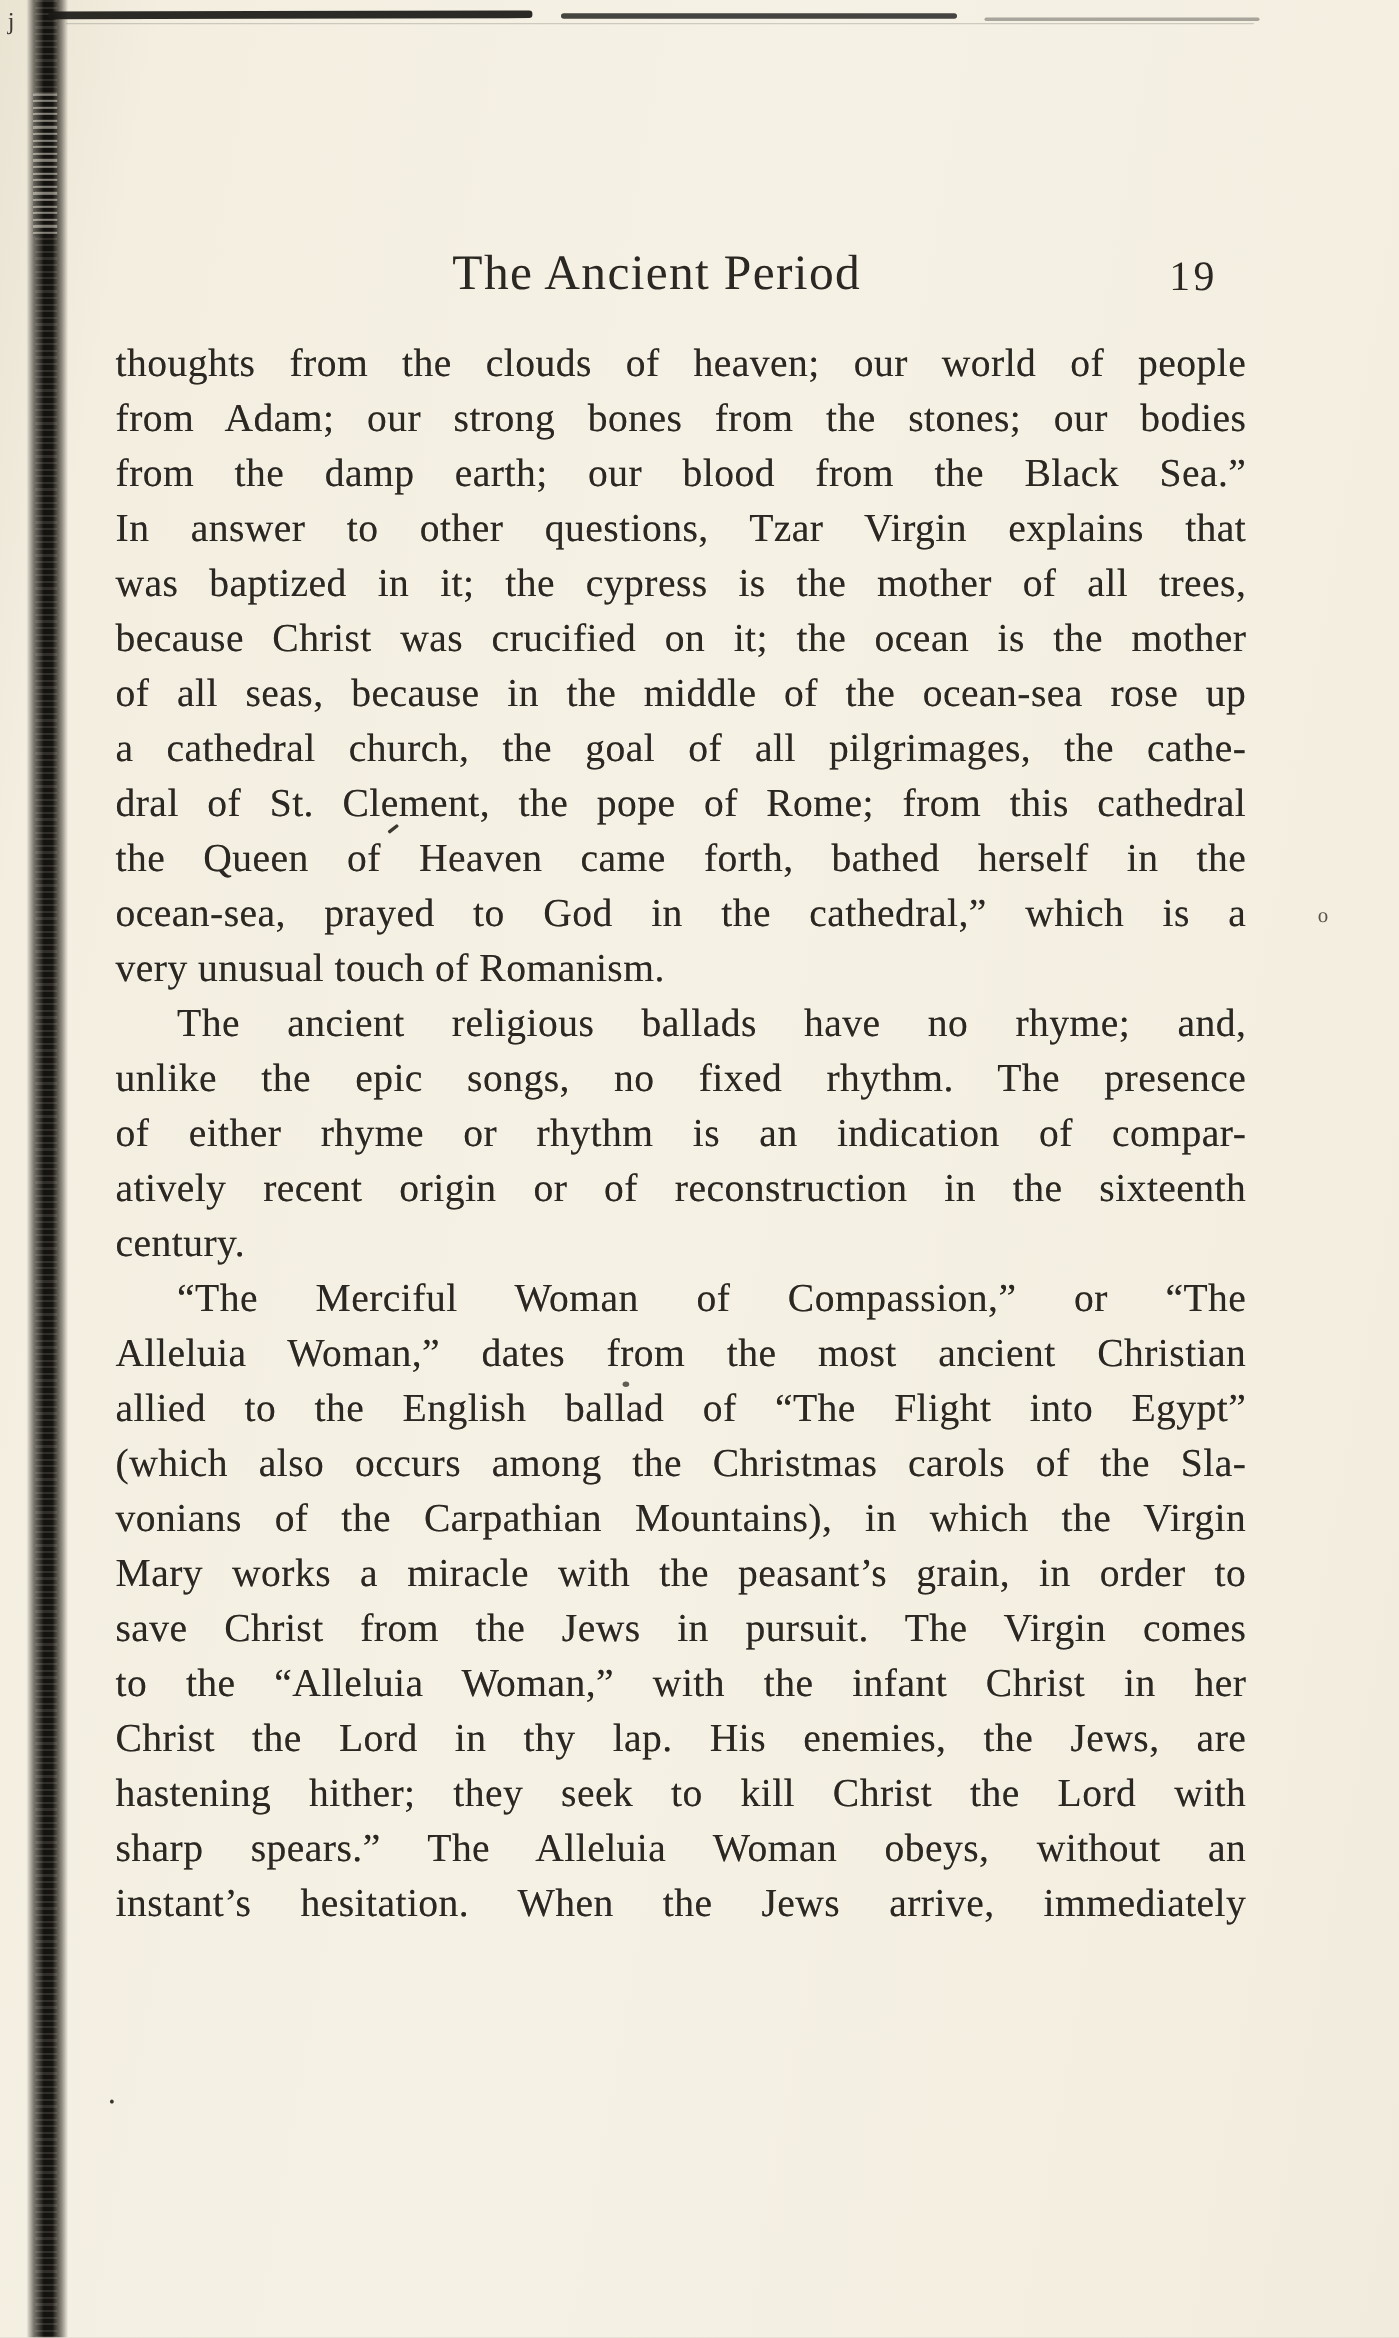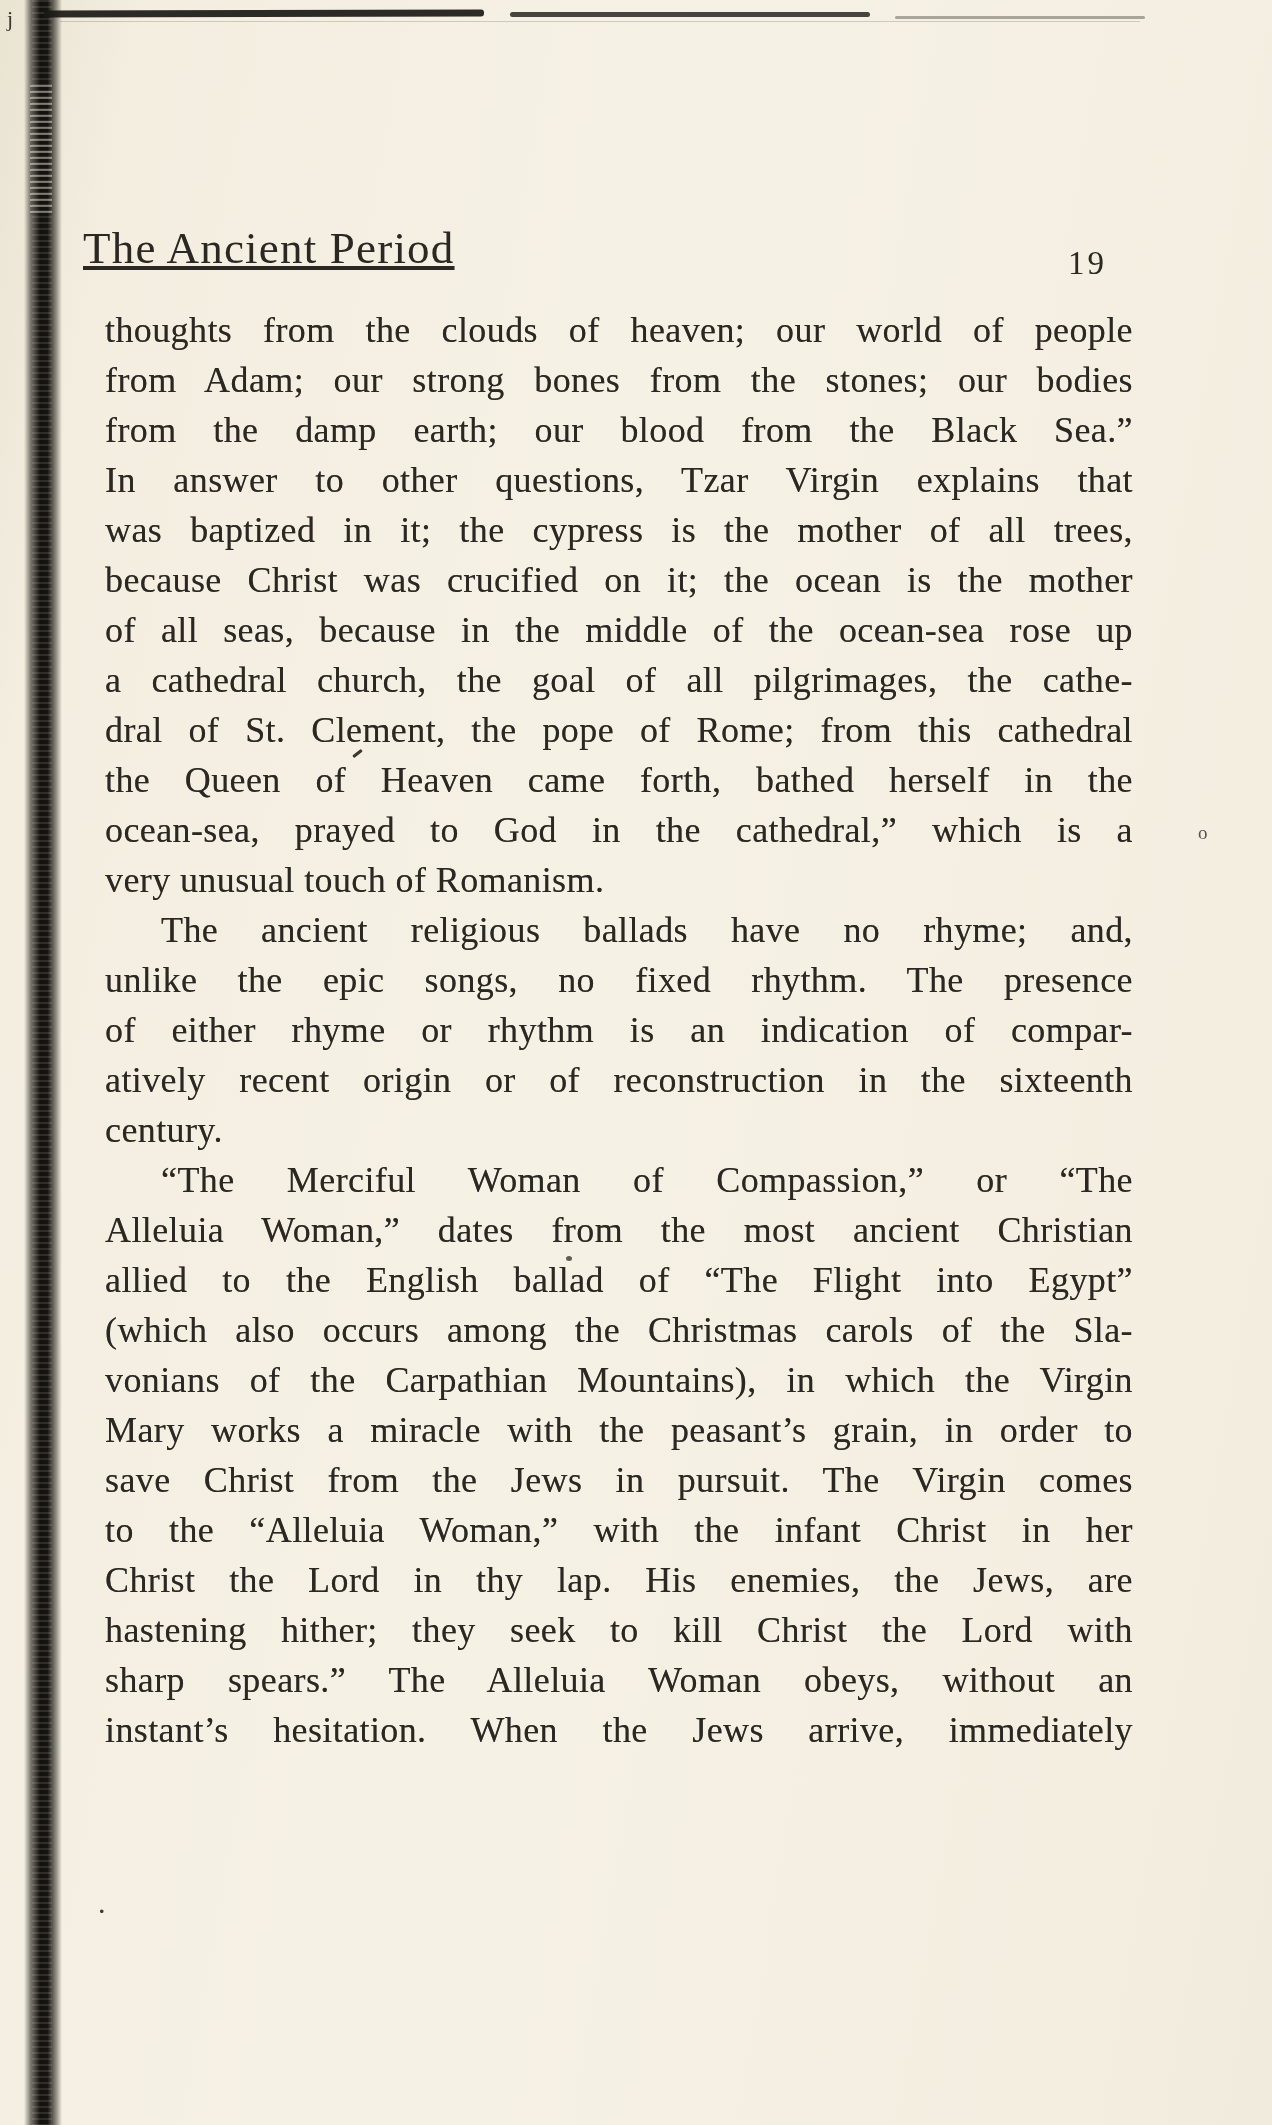--- a/index.html
+++ b/index.html
@@ -49,26 +49,25 @@
   .corner-mark { position:absolute; left:7px; top:6px; font-size:22px; color:#3a3731; }
   .stray-o   { position:absolute; left:1198px; top:822px;  font-size:19px; color:#57534a; }
   .stray-dot { position:absolute; left:98px;  top:1886px; font-size:30px; color:#3a372f; }
   .speck { position:absolute; background:#3c382f; border-radius:1px; }
   .speck-clement { left:352px; top:752px;  width:11px; height:3px; transform:rotate(-38deg); }
   .speck-from    { left:566px; top:1256px; width:6px;  height:5px; border-radius:50%; opacity:.8; }
 
   
   .page-header { position:absolute; top:222px; left:105px; width:1028px; height:56px; }
   .title {
-    position:absolute; left:0; right:0; text-align:left;
+    position:absolute; left:0; right:0; text-align:center;
     font-size:45px; letter-spacing:1.2px;
     transform:translateX(-22px);
-    text-decoration:underline;
   }
-  .page-number { position:absolute; right:26px; top:23px; font-size:33px; letter-spacing:3px; }
+  .page-number { position:absolute; right:26px; top:8px; font-size:38px; letter-spacing:3px; }
 
   
   .page-body { position:absolute; top:305px; left:105px; width:1028px; font-size:36px; }
   .line {
     height:50px; line-height:50px;
     text-align:justify; text-align-last:justify;
     letter-spacing:.4px;
     text-shadow:0 0 .5px rgba(43,39,34,.55);
   }
   .line.flush { text-align-last:left; }

